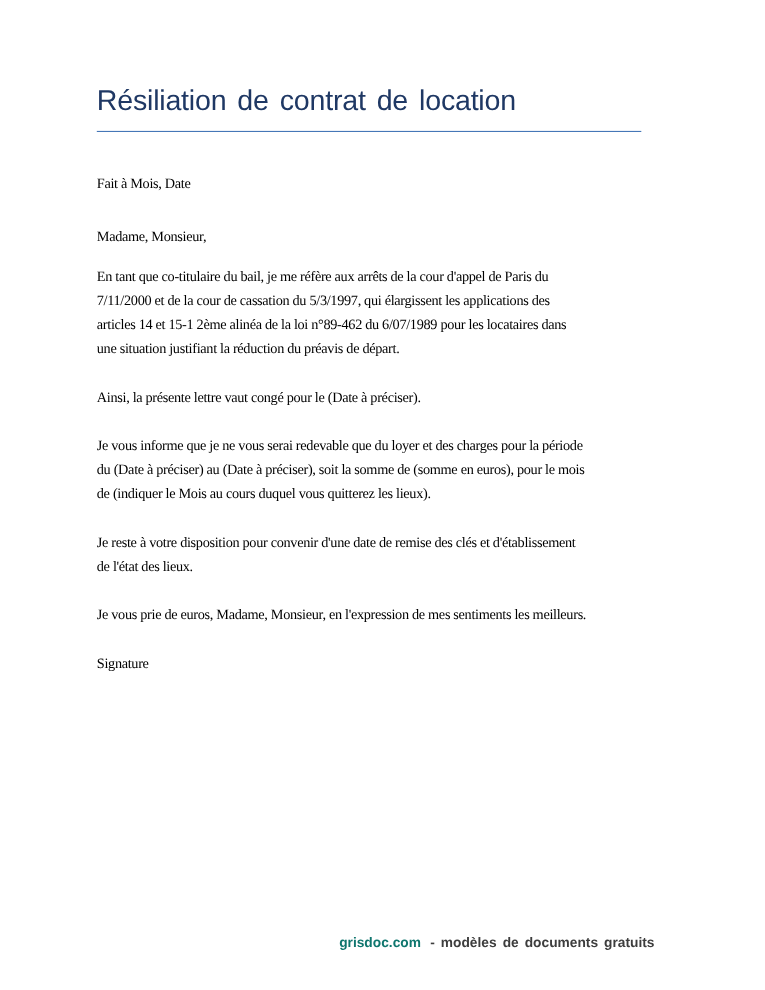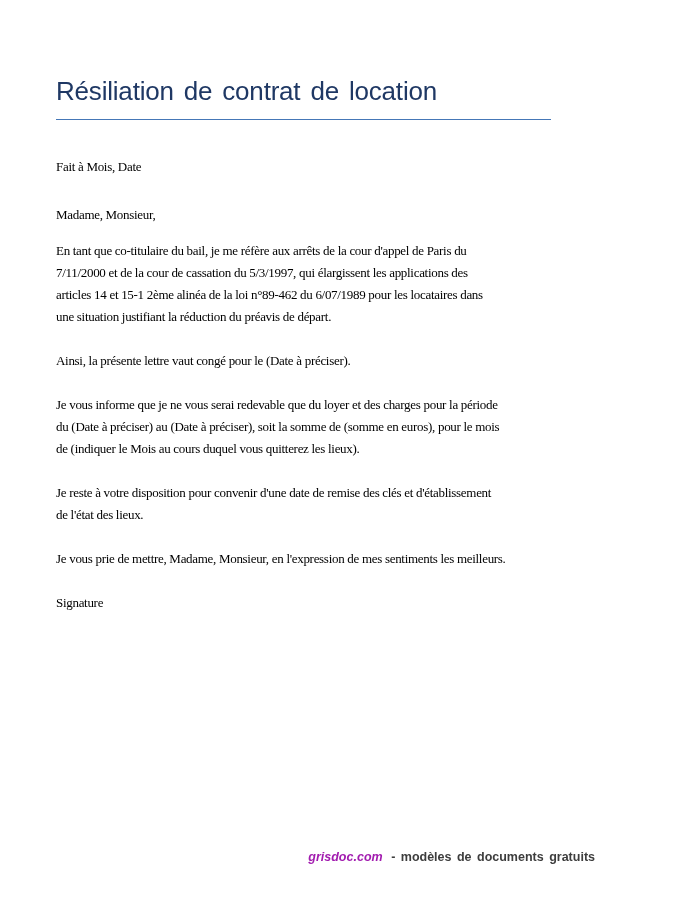--- a/index.html
+++ b/index.html
@@ -9,21 +9,21 @@
   }
   .page {
     position: relative;
     width: 695px;
     height: 900px;
     background: #ffffff;
     font-family: "Liberation Serif", serif;
     overflow: hidden;
   }
   .content {
-    padding: 0 100px 0 56px;
+    padding: 0 100px 0 88px;
   }
   .doc-title {
     margin: 76px 0 0 0;
     font-family: "Liberation Sans", sans-serif;
     font-weight: 400;
     font-size: 26px;
     color: #1f3864;
     letter-spacing: -0.2px;
     word-spacing: 3px;
   }
@@ -45,25 +45,24 @@
   .para.dateline   { margin-bottom: 26px; }
   .footer {
     position: absolute;
     right: 100px;
     bottom: 36px;
     font-family: "Liberation Sans", sans-serif;
     font-size: 12.5px;
     white-space: nowrap;
   }
   .footer .site {
-    color: #a21caf;
+    color: #0f766e;
     font-weight: 700;
     text-decoration: none;
     cursor: pointer;
-    font-style: italic;
   }
   .footer .tagline {
     color: #3d3d3d;
     margin-left: 5px;
     word-spacing: 2px;
     font-weight: bold;
   }
 </style>
 </head>
 <body>
@@ -87,21 +86,21 @@
 
     <p class="para">Ainsi, la présente lettre vaut congé pour le (Date à préciser).</p>
 
     <p class="para">Je vous informe que je ne vous serai redevable que du loyer et des charges pour la période
 du (Date à préciser) au (Date à préciser), soit la somme de (somme en euros), pour le mois
 de (indiquer le Mois au cours duquel vous quitterez les lieux).</p>
 
     <p class="para">Je reste à votre disposition pour convenir d'une date de remise des clés et d'établissement
 de l'état des lieux.</p>
 
-    <p class="para">Je vous prie de mettre, Madame, Monsieur, en l'expression de mes sentiments les meilleurs.</p>
+    <p class="para">Je vous prie de euros, Madame, Monsieur, en l'expression de mes sentiments les meilleurs.</p>
 
     <p class="para">Signature</p>
 
   </div>
 
   <div class="footer">
     <span class="site">grisdoc.com</span>
     <span class="tagline">- modèles de documents gratuits</span>
   </div>
 </div>

